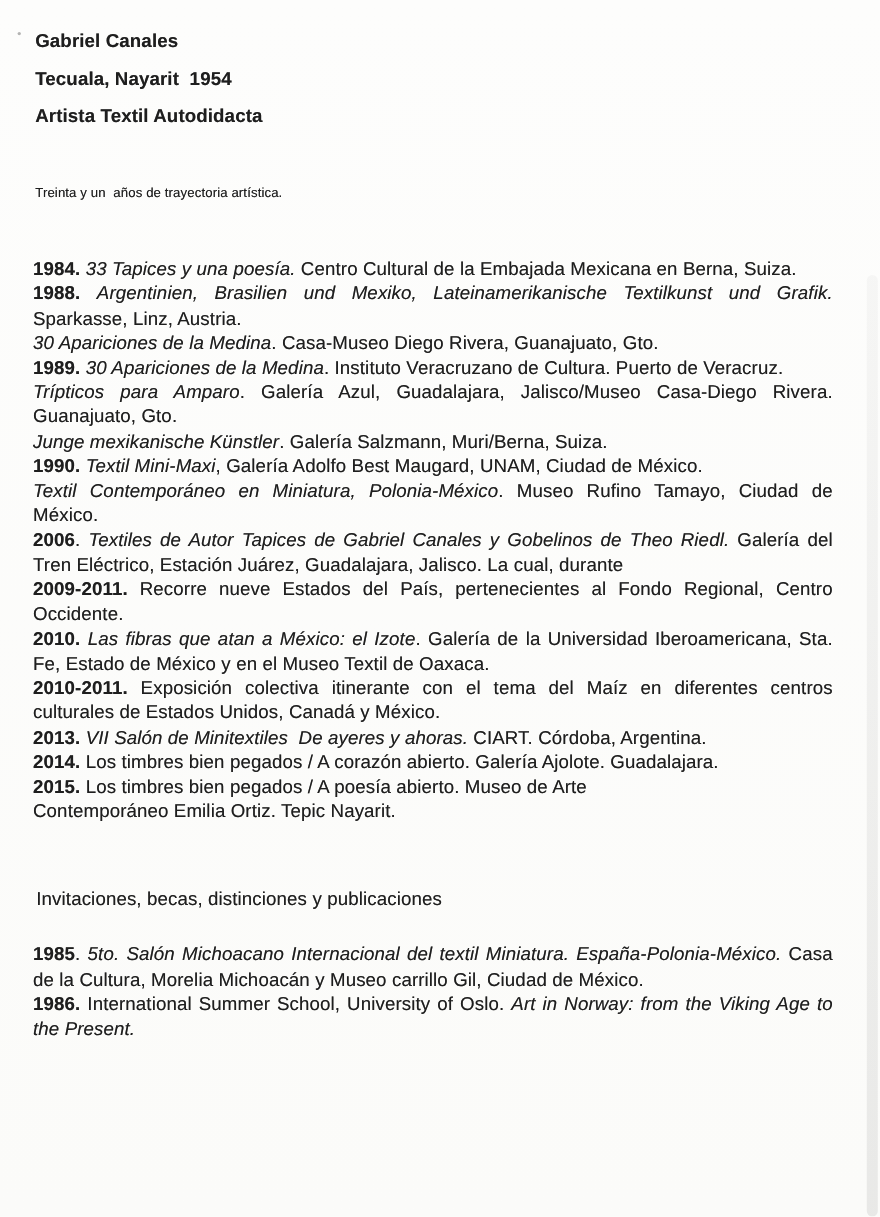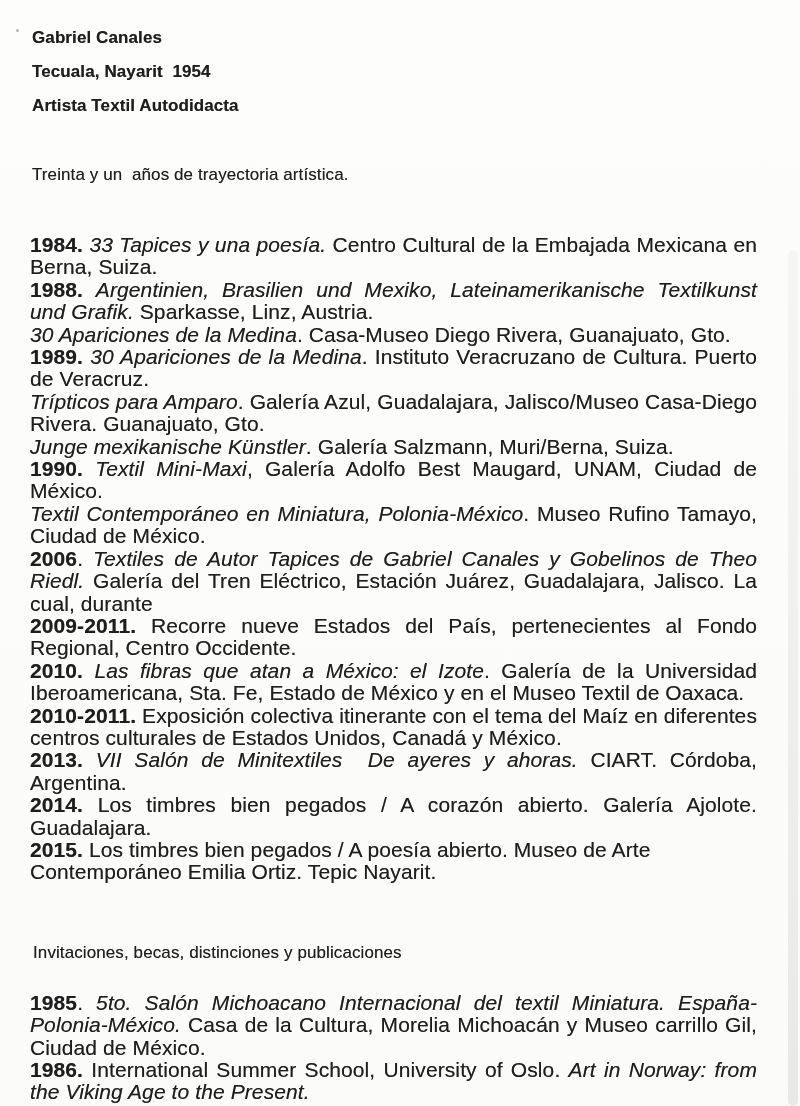--- a/index.html
+++ b/index.html
@@ -44,30 +44,30 @@
     background: rgba(90,90,90,0.45);
     border-radius: 50%;
   }
   .header-line {
     font-weight: bold;
     font-size: 17px;
     line-height: 22px;
     margin: 0 0 12px 2px;
   }
   .tagline {
-    font-size: 17px;
+    font-size: 12px;
     line-height: 22px;
     margin: 47px 0 0 2px;
   }
   .entries {
     margin-top: 48px;
   }
   .entry {
     margin: 0;
-    font-size: 21px;
+    font-size: 17px;
     line-height: 22.4px;
     text-align: justify;
   }
   .section-heading {
     font-weight: normal;
     font-size: 17px;
     line-height: 22px;
     margin: 58px 0 0 3px;
   }
   .entries-2 {

